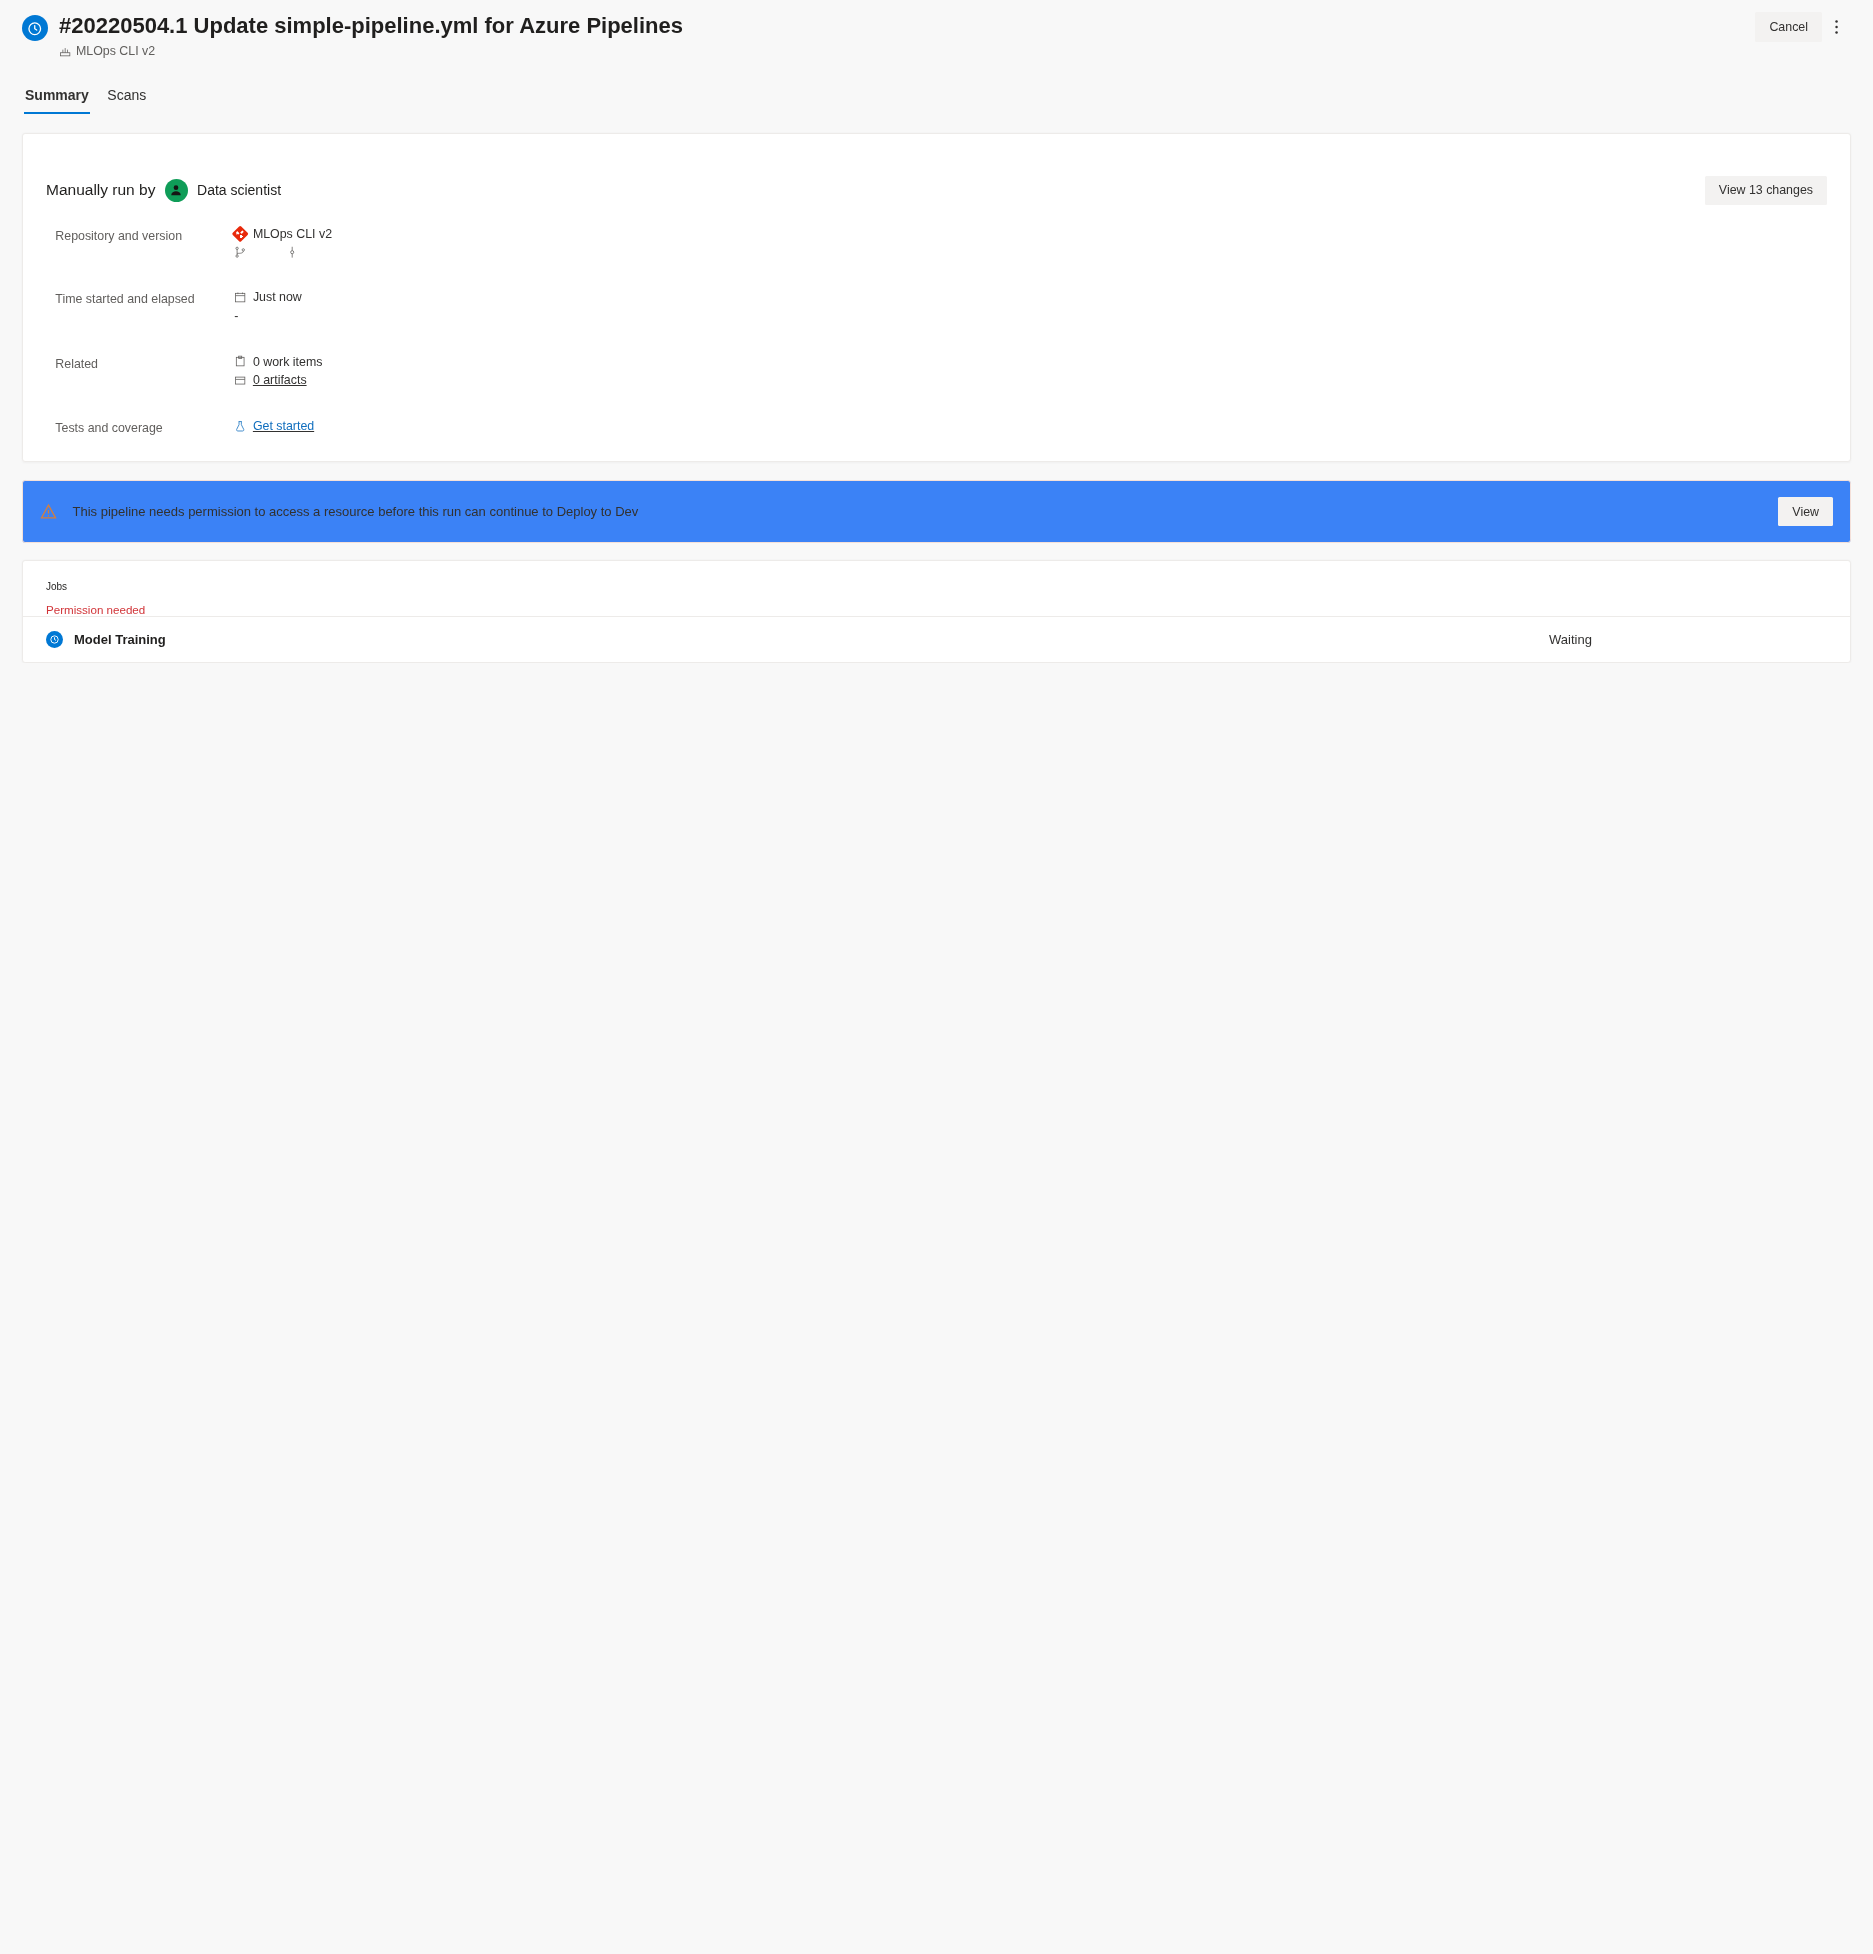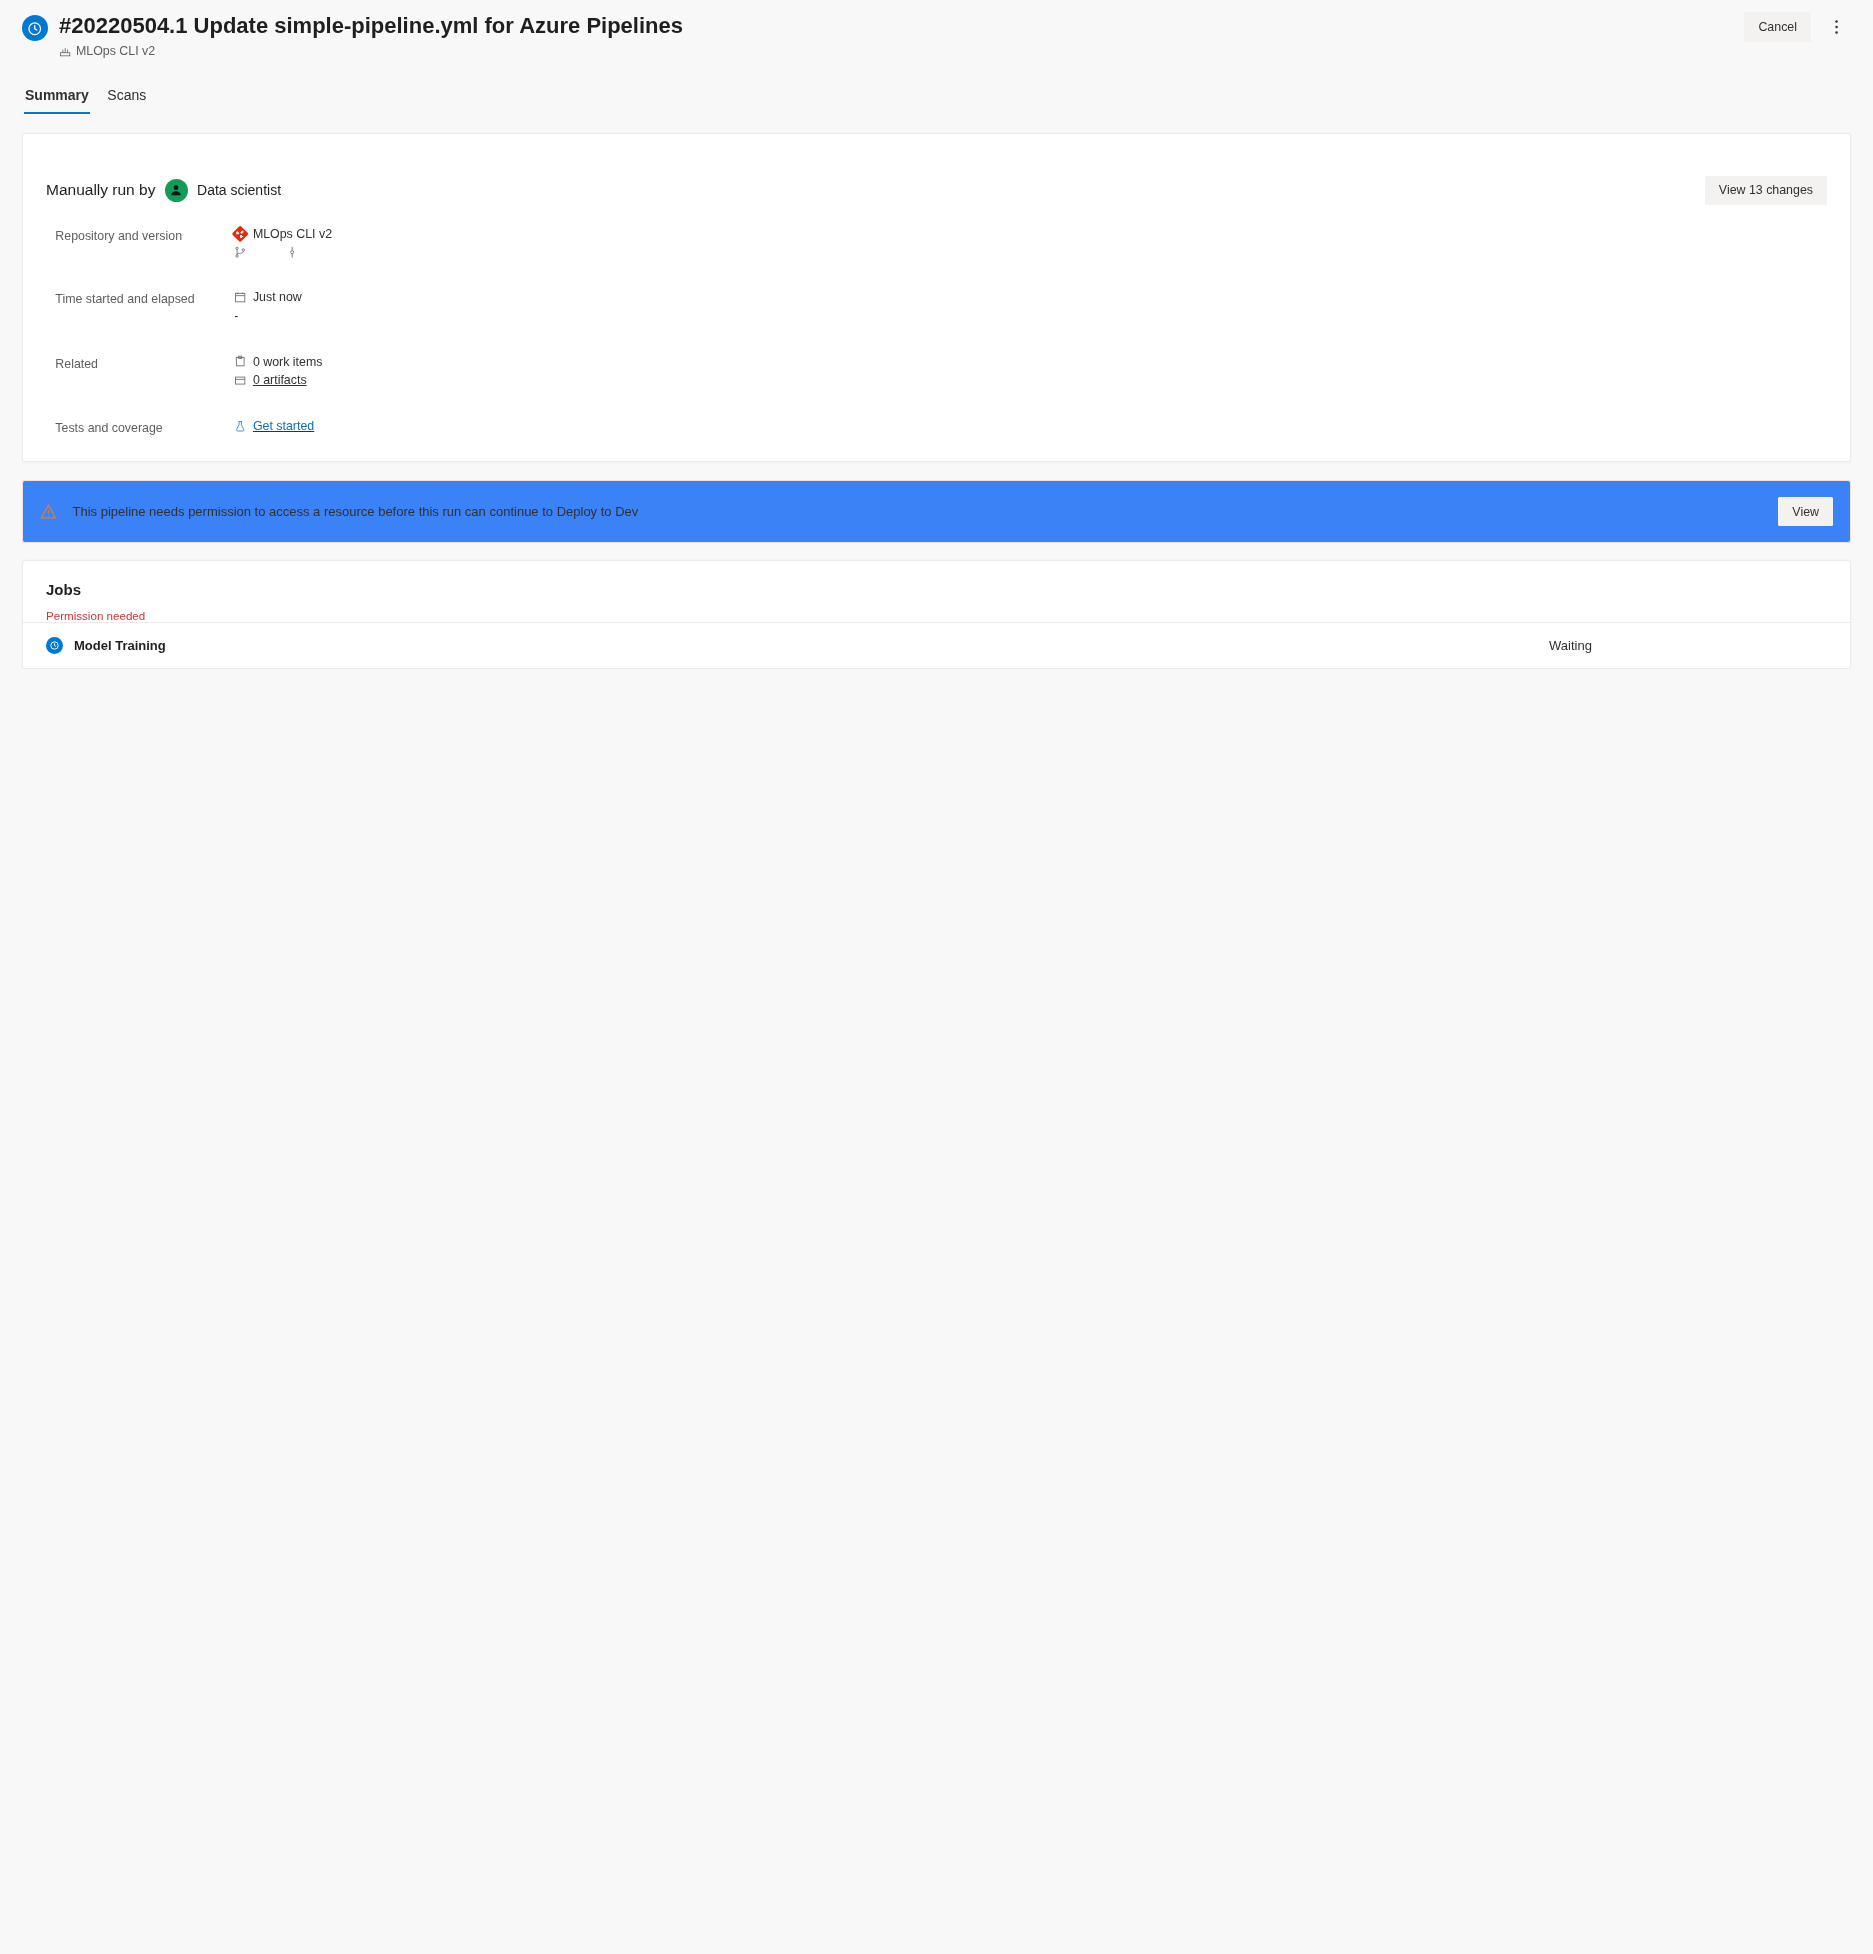--- a/index.html
+++ b/index.html
@@ -34,21 +34,21 @@
     line-height: 1.25;
     color: #201f1e;
   }
   .subtitle-row {
     display: flex; align-items: center; gap: 4.6px;
     margin-top: 4.6px;
     color: #605e5c;
     font-size: 12.4px;
   }
   .subtitle-row .repo-icon { width: 12.4px; height: 12.4px; }
-  .header-actions { display: flex; align-items: center; gap: 12px; }
+  .header-actions { display: flex; align-items: center; gap: 1px; }
   .btn {
     background: #f3f2f1;
     border: none;
     padding: 7.7px 14px;
     font-size: 12.4px;
     color: #323130;
     cursor: pointer;
     border-radius: 1.5px;
     font-family: inherit;
   }
@@ -137,21 +137,21 @@
     margin-top: 18.6px;
     padding: 15.5px 17px;
     display: flex; align-items: center; gap: 15.5px;
   }
   .warn-icon { color: #d67f3c; flex-shrink: 0; }
   .warn-text { flex: 1; font-size: 13px; line-height: 1.5; color: #323130; }
   .warn .btn { background: #f3f2f1; }
   
   .jobs-card { margin-top: 17px; padding-bottom: 0; }
   .jobs-inner { padding: 20px 23px 0 23px; }
-  .jobs-title { font-size: 15px; font-weight: 700; color: #201f1e; }
+  .jobs-title { font-size: 10px; font-weight: 400; color: #201f1e; }
   .perm-needed { color: #d13438; font-size: 11.6px; margin-top: 11px; }
   .jobs-head {
     display: grid;
     grid-template-columns: 1fr 139px 139px;
     color: #605e5c;
     font-size: 11.6px;
     margin-top: 20px;
     padding-bottom: 9.3px;
   }
   .jobs-row {

